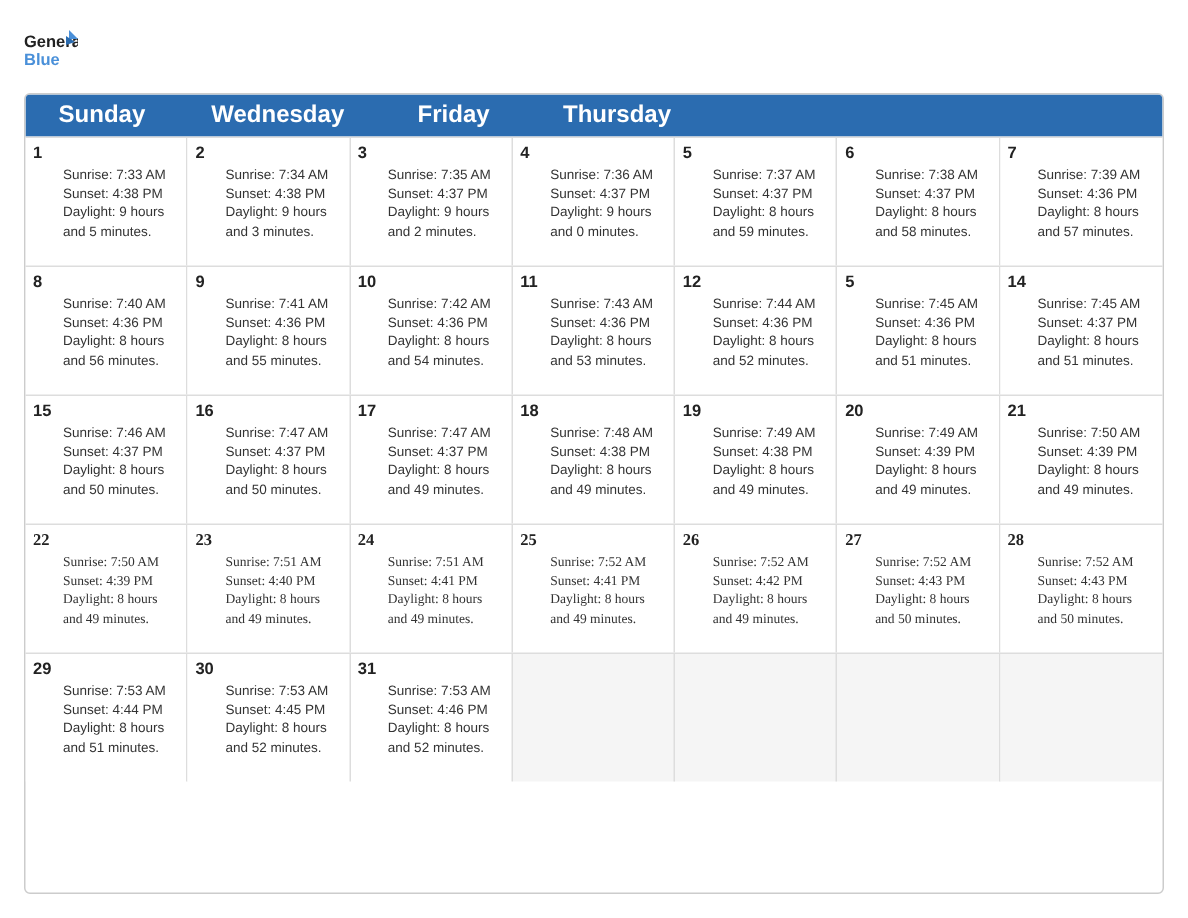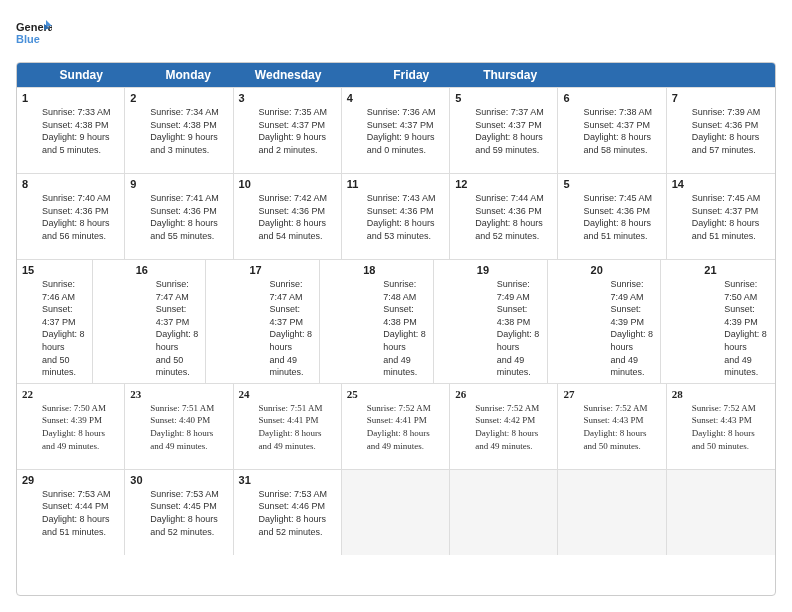--- a/index.html
+++ b/index.html
@@ -45,24 +45,24 @@
       border-radius: 4px;
       overflow: hidden;
     }
     .cal-header {
       display: grid;
       grid-template-columns: repeat(7, 1fr);
       background: #2b6cb0;
     }
     .cal-header-cell {
       color: #fff;
-      font-size: 12px;
+      font-size: 16px;
       font-weight: bold;
       padding: 5px 22px;
-      text-align: right;
+      text-align: center;
     }
     .cal-body {
       display: flex;
       flex-direction: column;
     }
     .cal-row {
       display: grid;
       grid-template-columns: repeat(7, 1fr);
       border-top: 1px solid #ddd;
       flex: 1;
@@ -116,21 +116,20 @@
   </div>
     <div class="title-section">
       <div class="main-title"></div>
       <div class="subtitle"></div>
     </div>
   </div>
 
   <div class="calendar">
     <div class="cal-header" id="cal-header">
         <div class="cal-header-cell">Sunday</div>
-        <div class="cal-header-cell">Monday</div>
         <div class="cal-header-cell">Wednesday</div>
         <div class="cal-header-cell">Friday</div>
         <div class="cal-header-cell">Thursday</div>
       </div>
     <div class="cal-body" id="cal-body">
         <div class="cal-row" style="min-height: 86px;">
           <div class="cal-cell">
           <span class="day-num">1</span>
           <div class="info">Sunrise: 7:33 AM<br>Sunset: 4:38 PM<br>Daylight: 9 hours<br>and 5 minutes.</div>
         </div>
@@ -182,21 +181,21 @@
         </div>
           <div class="cal-cell">
           <span class="day-num">5</span>
           <div class="info">Sunrise: 7:45 AM<br>Sunset: 4:36 PM<br>Daylight: 8 hours<br>and 51 minutes.</div>
         </div>
           <div class="cal-cell">
           <span class="day-num">14</span>
           <div class="info">Sunrise: 7:45 AM<br>Sunset: 4:37 PM<br>Daylight: 8 hours<br>and 51 minutes.</div>
         </div>
         </div>
-        <div class="cal-row" style="min-height: 86px; gap: 38px;">
+        <div class="cal-row" style="min-height: 86px;">
           <div class="cal-cell">
           <span class="day-num">15</span>
           <div class="info">Sunrise: 7:46 AM<br>Sunset: 4:37 PM<br>Daylight: 8 hours<br>and 50 minutes.</div>
         </div>
           <div class="cal-cell">
           <span class="day-num">16</span>
           <div class="info">Sunrise: 7:47 AM<br>Sunset: 4:37 PM<br>Daylight: 8 hours<br>and 50 minutes.</div>
         </div>
           <div class="cal-cell">
           <span class="day-num">17</span>

